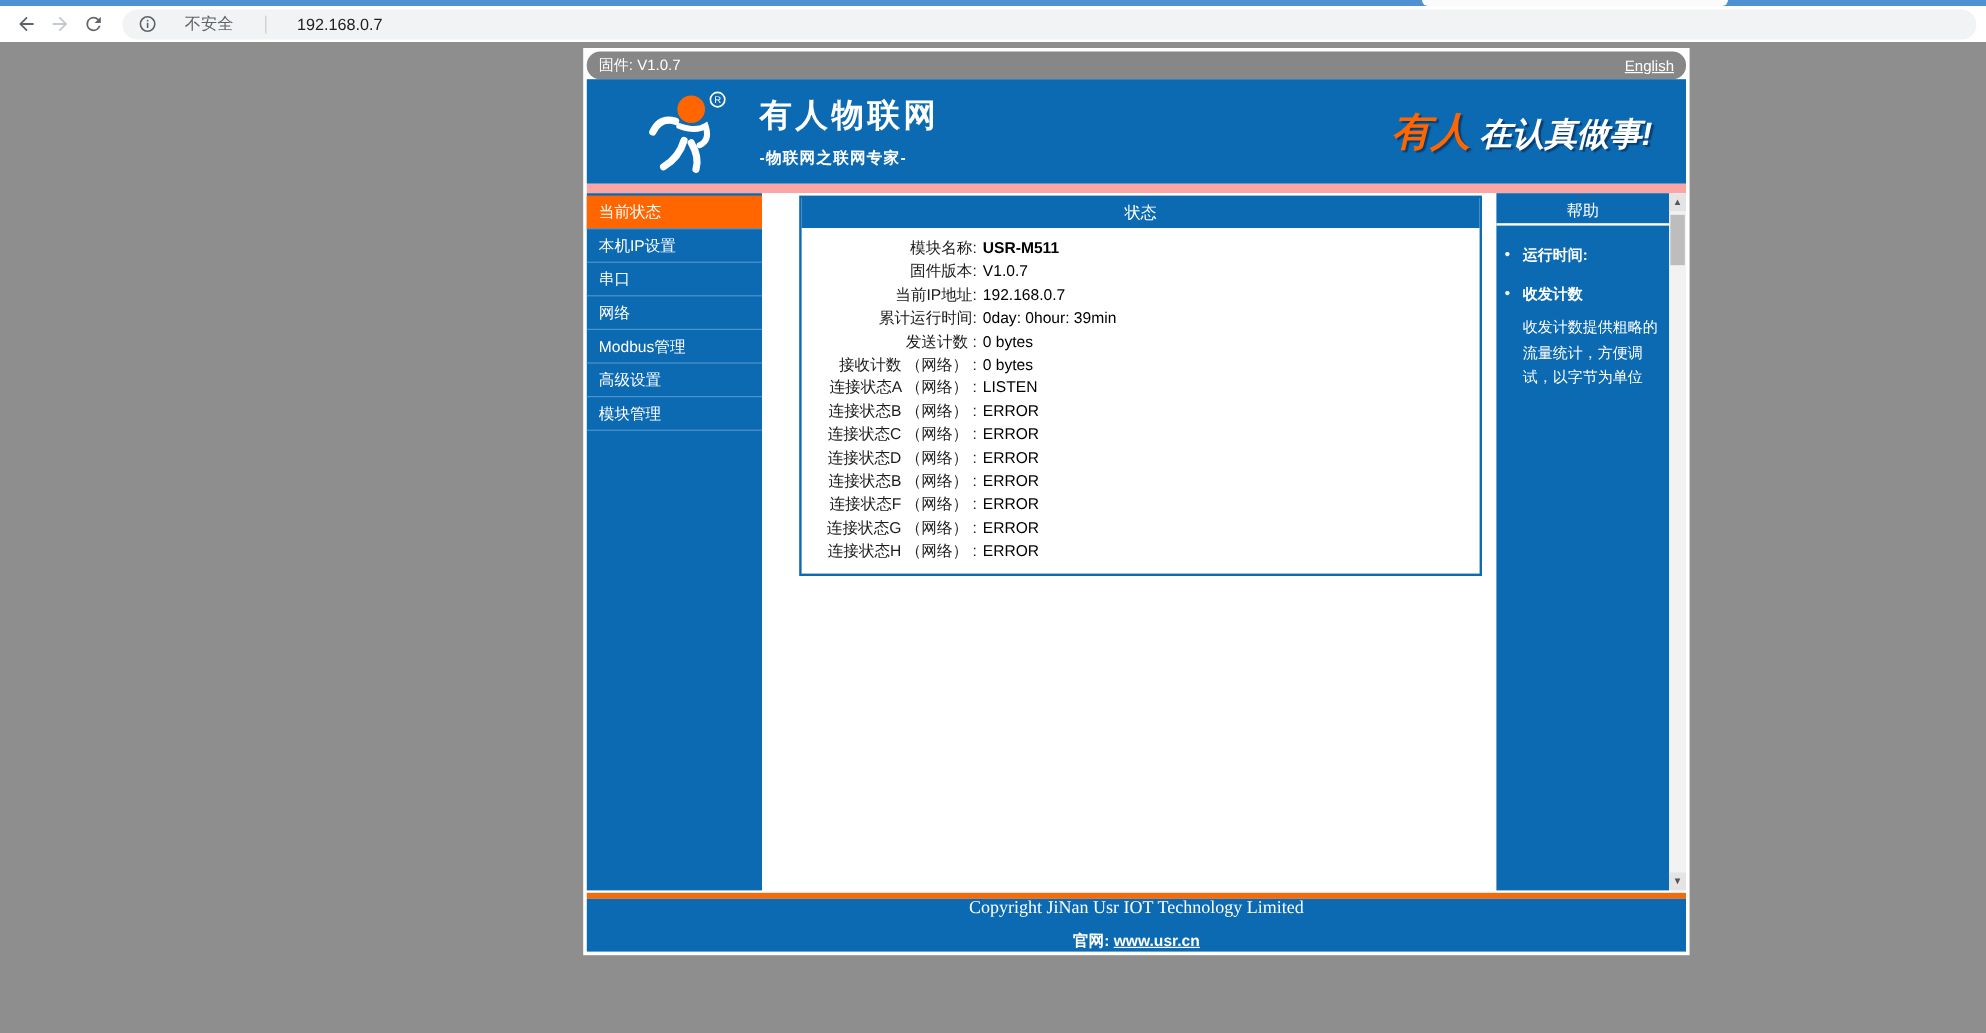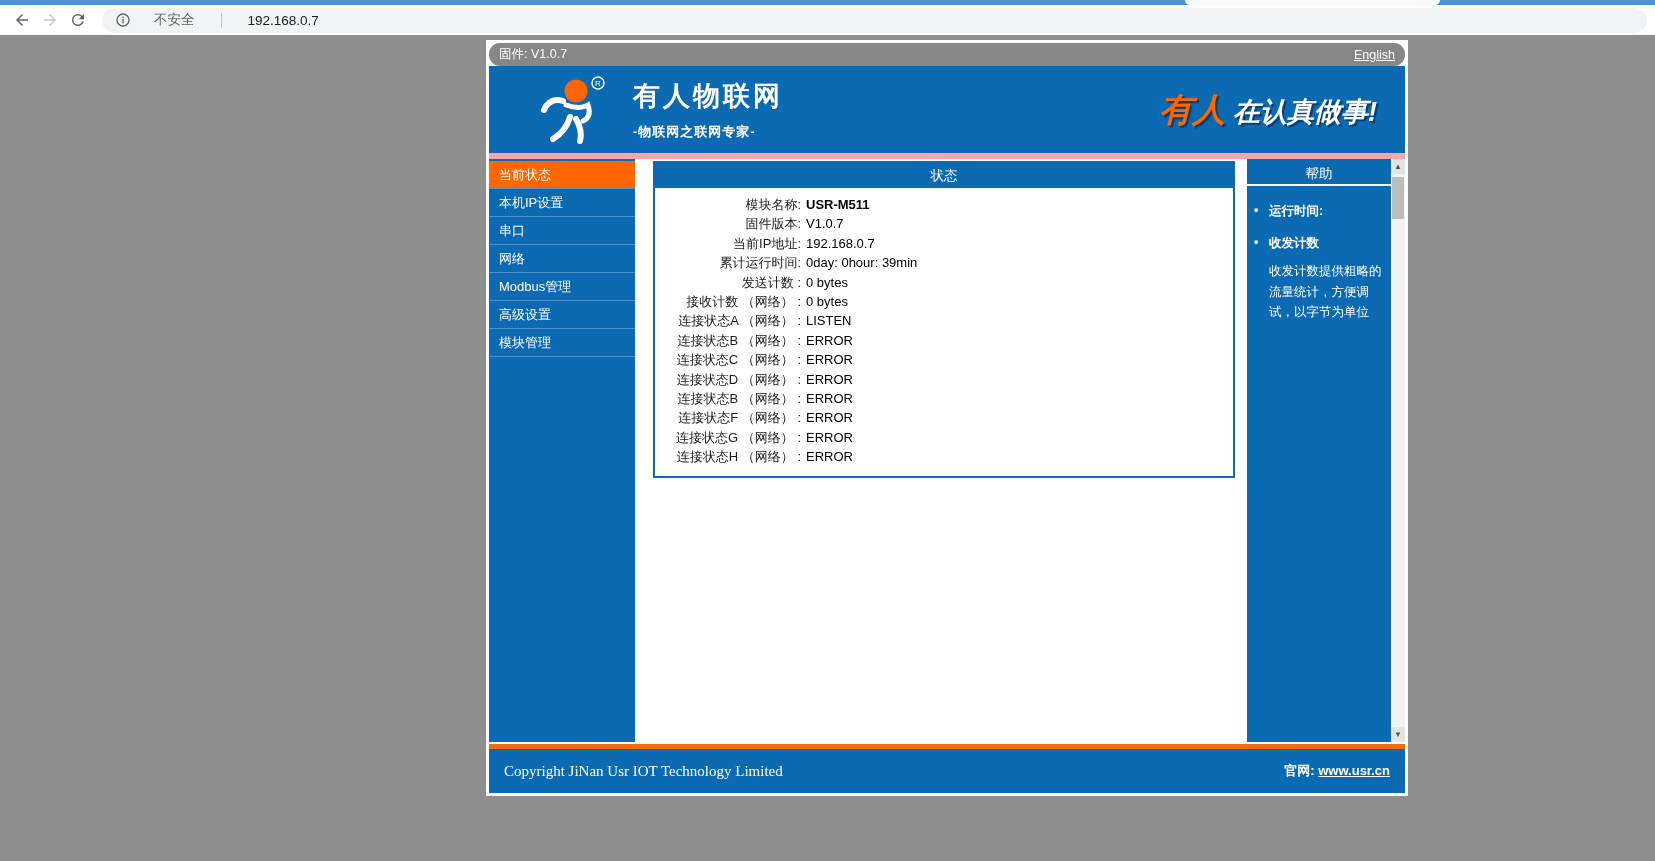--- a/index.html
+++ b/index.html
@@ -40,28 +40,28 @@
   .brand-title { font-size:27px; font-weight:bold; letter-spacing:3px; }
   .brand-sub { font-size:13px; font-weight:bold; margin-top:9px;
     letter-spacing:1px; }
   .slogan { position:absolute; right:28px; top:50%; transform:translateY(-50%);
     font-weight:bold; font-style:italic; white-space:nowrap;
     text-shadow:2px 2px 1px rgba(8,25,60,.55); }
   .slogan-orange { color:#ff6600; font-size:33px; }
   .slogan-white { color:#ffffff; font-size:27px; margin-left:3px; }
 
   
-  .content { display:flex; border-top:6px solid #fca5a5; height:589px;
+  .content { display:flex; border-top:8px solid #fca5a5; height:589px;
     background:#fff; }
   .sidebar { width:146px; background:#0c6ab2; padding-top:2px; flex:none; }
   .menu-item { height:28px; line-height:28px; padding-left:10px; color:#fff;
     font-size:13px; border-bottom:1px solid #4e94cc; cursor:pointer; }
   .menu-item.active { background:#ff6600; }
 
-  .maincol { flex:1; min-width:0; padding:2px 12px 0 18px; background:#fff; }
+  .maincol { flex:1; min-width:0; padding:2px 12px 0 31px; background:#fff; }
   .panel { border:2px solid #0c6ab2; }
   .panel-header { height:25px; line-height:25px; background:#0c6ab2;
     color:#fff; text-align:center; font-size:13.5px; }
   .panel-body { padding:7px 0 9px; }
   .srow { display:flex; line-height:19.4px; font-size:13px; color:#000; }
   .srow .lbl { width:146px; flex:none; text-align:right; white-space:pre;
     color:#1b1b1b; }
   .srow .val { margin-left:5px; white-space:pre; }
   .srow.bold .val { font-weight:bold; }
 
@@ -78,21 +78,21 @@
   .sb-btn { height:15px; display:flex; align-items:center; justify-content:center;
     font-size:8px; color:#555; background:#e4e4e4; cursor:pointer; }
   .sb-btn.down { position:absolute; bottom:0; left:0; right:0; }
   .sb-thumb { position:absolute; top:18px; left:1px; right:1px; height:42px;
     background:#bdbdbd; cursor:pointer; }
 
   
   .footer-orange { height:5px; background:#f26c0c; margin-top:2px; }
   .page-footer { height:44px; background:#0c6ab2; display:flex;
     align-items:center; justify-content:space-between; padding:0 15px;
-    color:#fff; }
+    color:#fff;flex-direction:column; }
   .copyright { font-family:"Liberation Serif","DejaVu Serif",serif;
     font-size:15px; }
   .site { font-size:13px; font-weight:bold; }
   .site a, .site-link { color:#fff; text-decoration:underline; cursor:pointer; }
 </style>
 </head>
 <body>
 
 <div class="tabstrip">
   <div class="tab-gap"></div>

